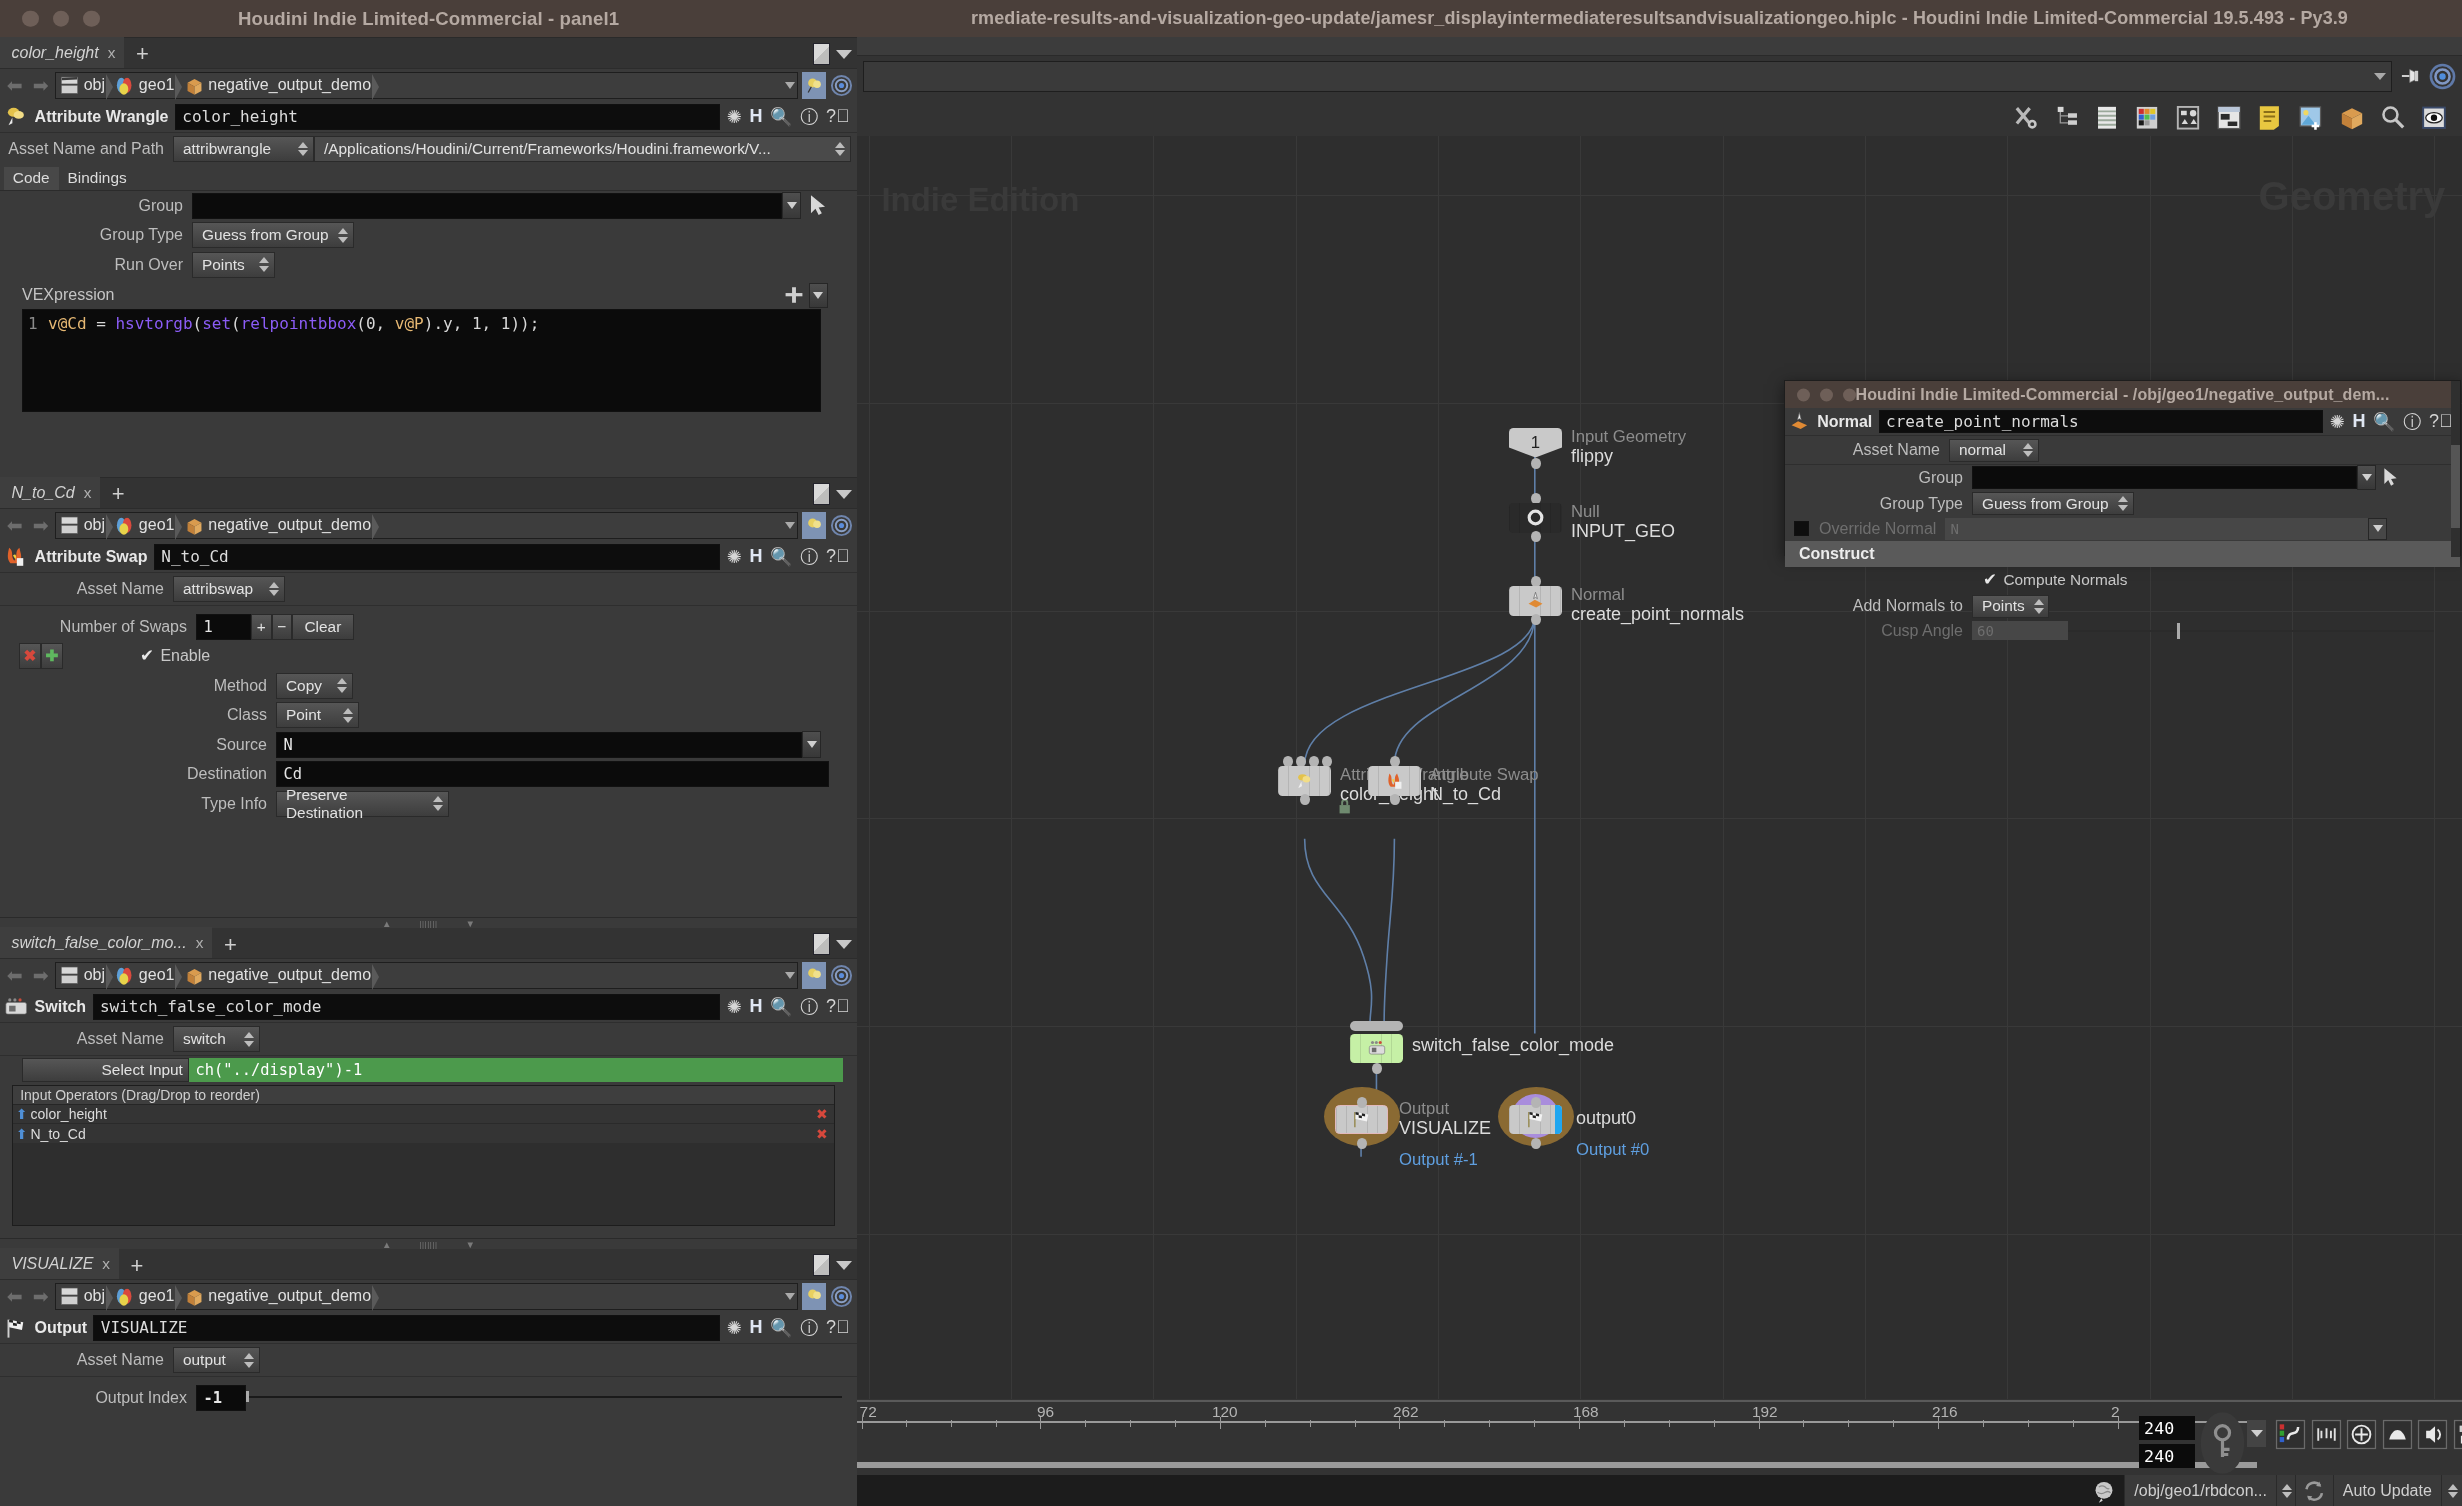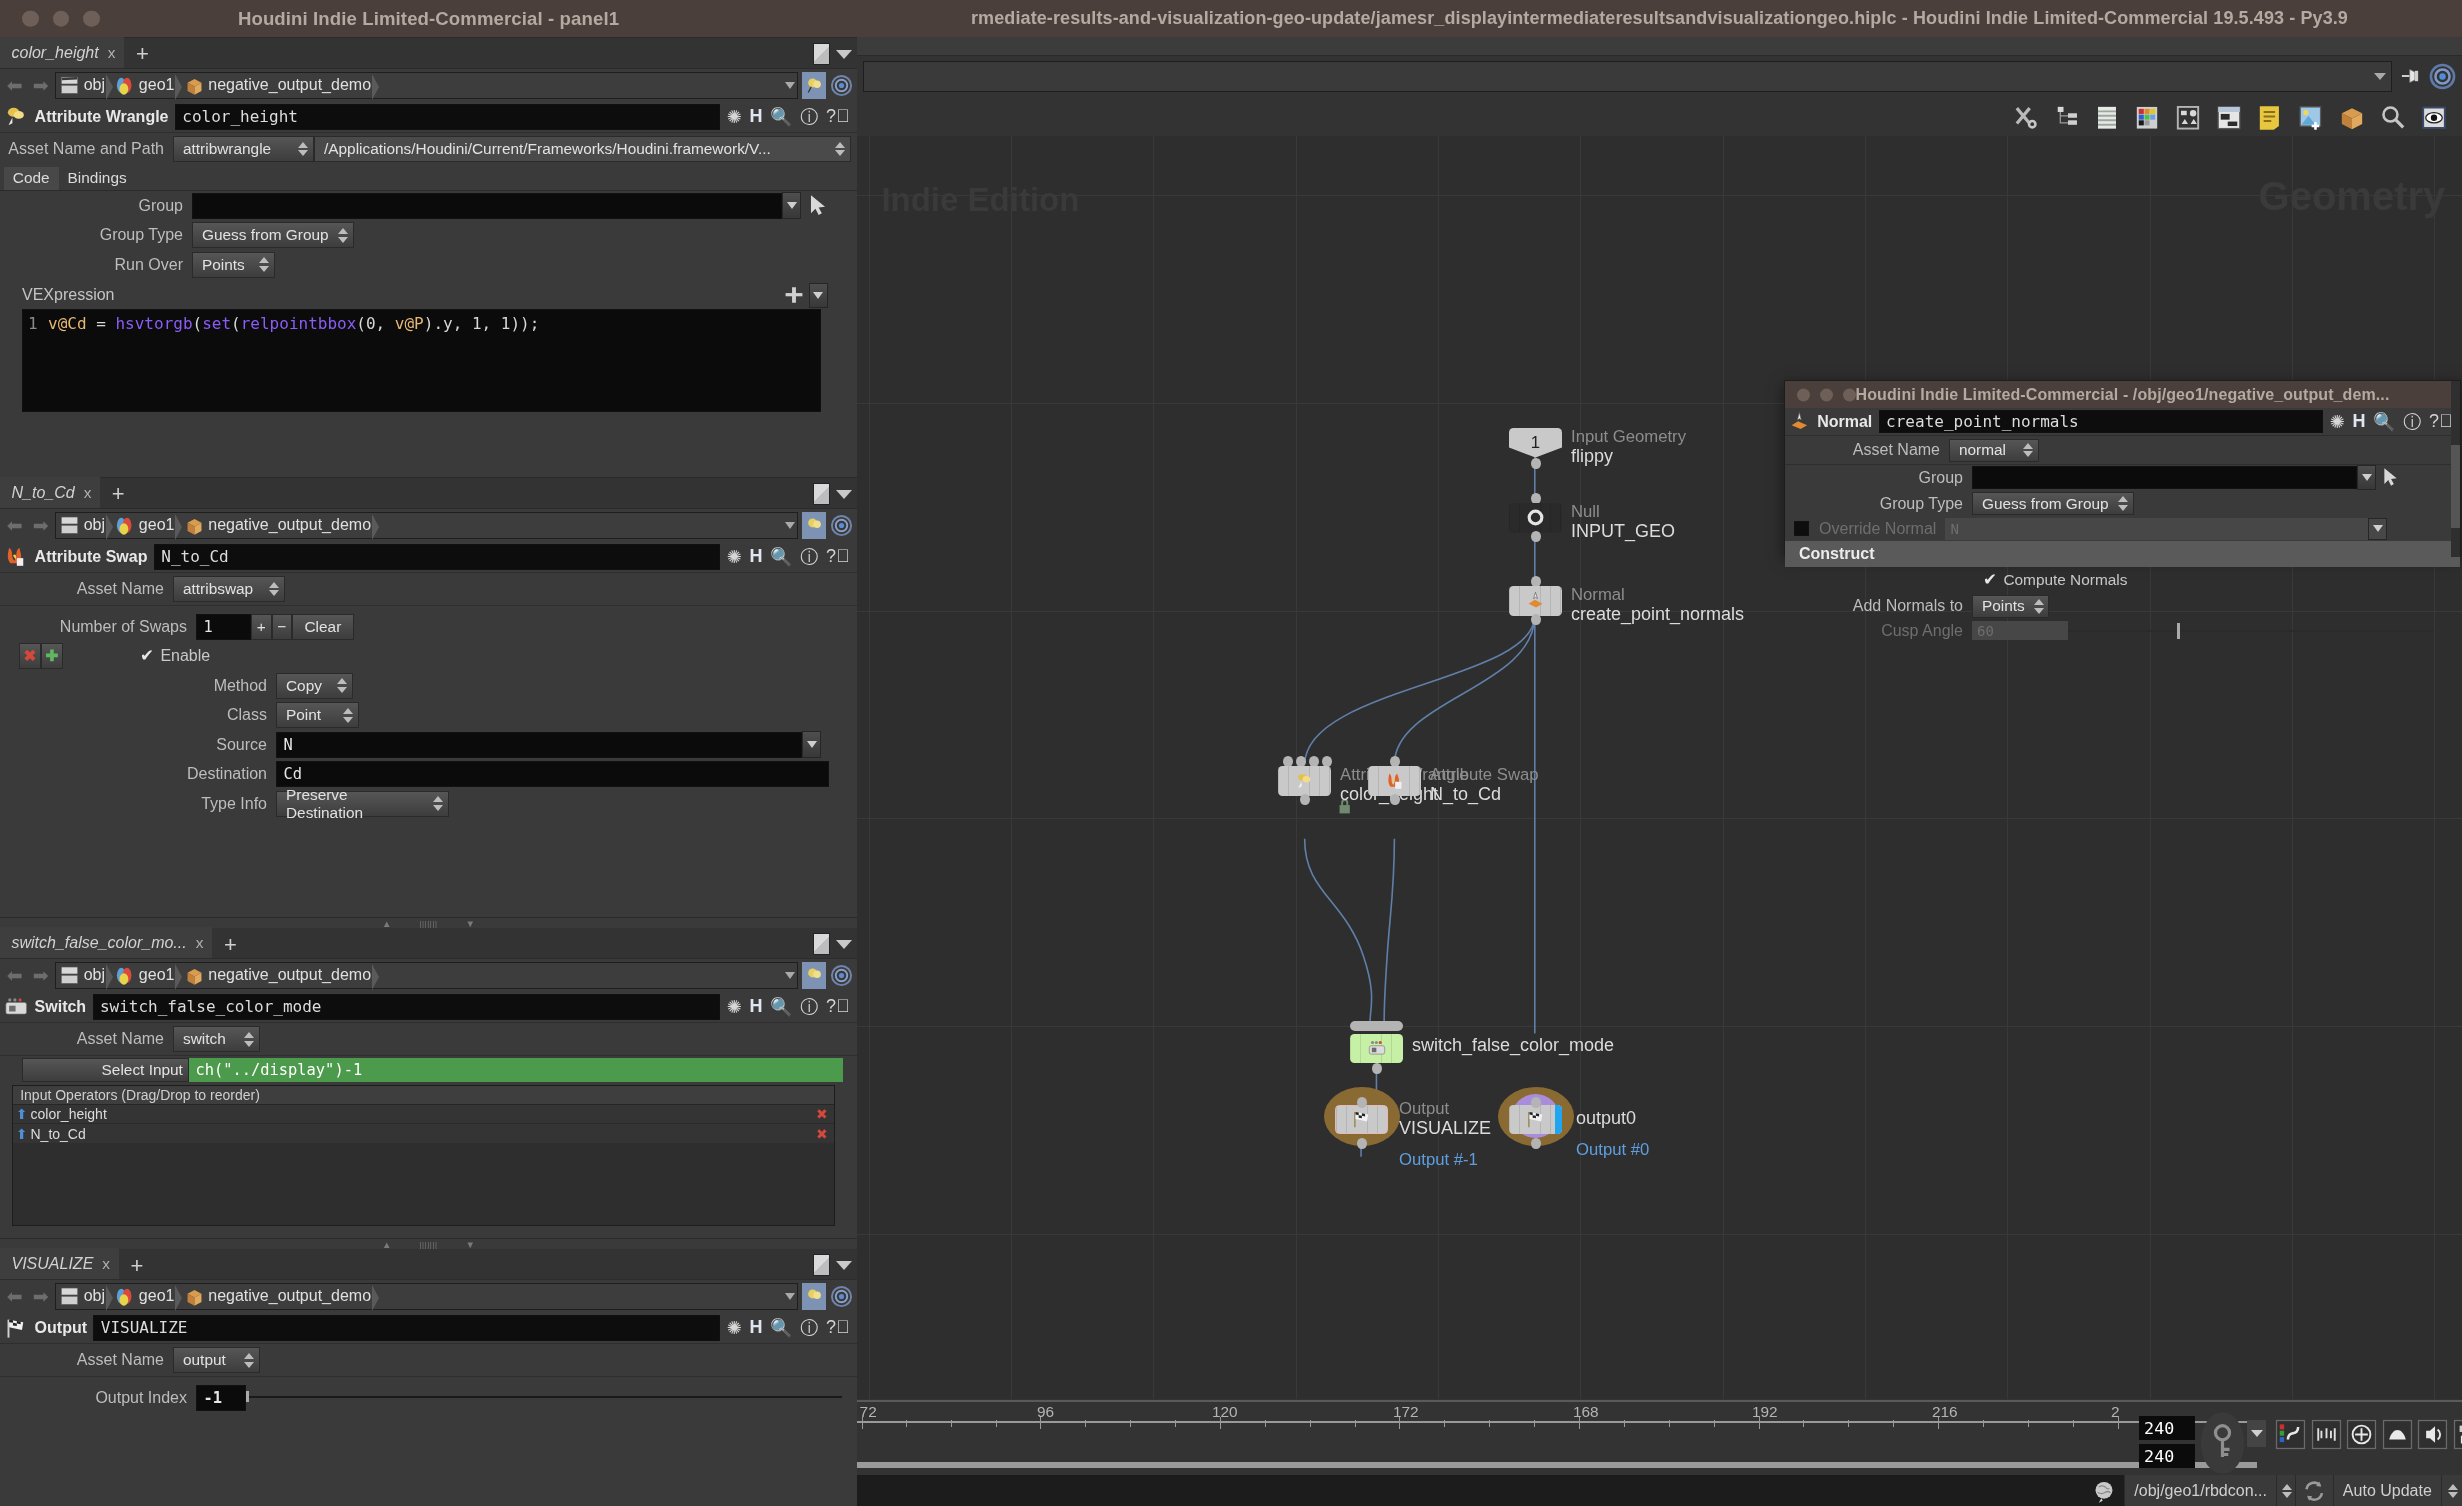--- a/index.html
+++ b/index.html
@@ -947,21 +947,21 @@
       <div class="tick" style="left:1036px;top:20.5px;height:7.7px;"></div>
       <div class="tick" style="left:1081px;top:18px;height:11.5px;"></div>
       <div class="tick" style="left:1126px;top:20.5px;height:7.7px;"></div>
       <div class="tick" style="left:1171px;top:20.5px;height:7.7px;"></div>
       <div class="tick" style="left:1216px;top:20.5px;height:7.7px;"></div>
       <div class="tick" style="left:1261px;top:18px;height:11.5px;"></div>
 
       <div class="tlabel" style="left:2.6px;top:3.8px;">72</div>
       <div class="tlabel" style="left:180px;top:3.8px;">96</div>
       <div class="tlabel" style="left:355px;top:3.8px;">120</div>
-      <div class="tlabel" style="left:536px;top:3.8px;">172</div>
+      <div class="tlabel" style="left:536px;top:3.8px;">262</div>
       <div class="tlabel" style="left:716px;top:3.8px;">168</div>
       <div class="tlabel" style="left:895px;top:3.8px;">192</div>
       <div class="tlabel" style="left:1075px;top:3.8px;">216</div>
       <div class="tlabel" style="left:1254px;top:3.8px;">2</div>
 
       <div style="position:absolute;left:0;top:63px;width:1400px;height:6.4px;background:#9a9a9a;"></div>
 
       <div style="position:absolute;left:1282px;top:16.7px;width:56px;height:24.4px;background:#0b0b0b;
                   display:flex;align-items:center;padding-left:5.1px;font-family:'DejaVu Sans Mono',monospace;
                   font-size:16.7px;color:#fff;">240</div>

